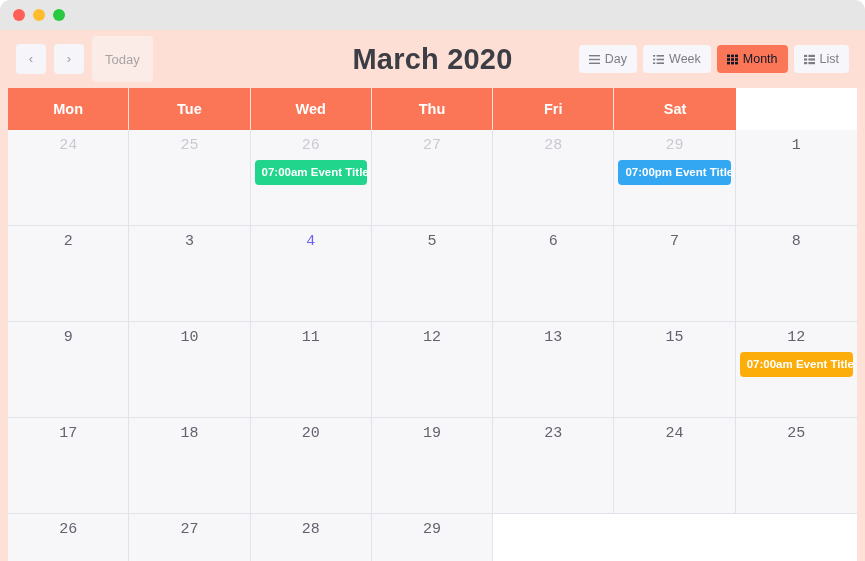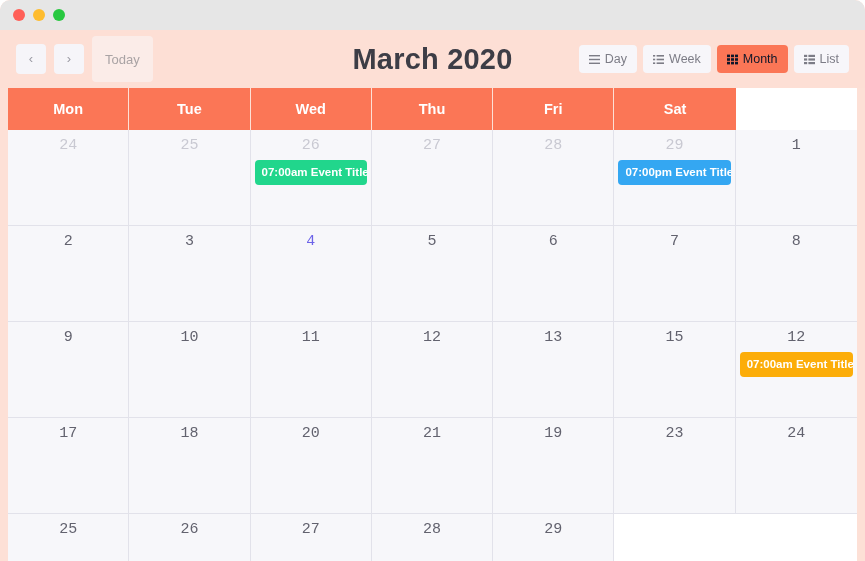--- a/index.html
+++ b/index.html
@@ -311,23 +311,20 @@
         <div class="cell">
           <span class="daynum">17</span>
         </div>
         <div class="cell">
           <span class="daynum">18</span>
         </div>
         <div class="cell">
           <span class="daynum">20</span>
         </div>
         <div class="cell">
-          <span class="daynum">21</span>
-        </div>
-        <div class="cell">
           <span class="daynum">19</span>
         </div>
         <div class="cell">
           <span class="daynum">23</span>
         </div>
         <div class="cell">
           <span class="daynum">24</span>
         </div>
         <div class="cell">
           <span class="daynum">25</span>

